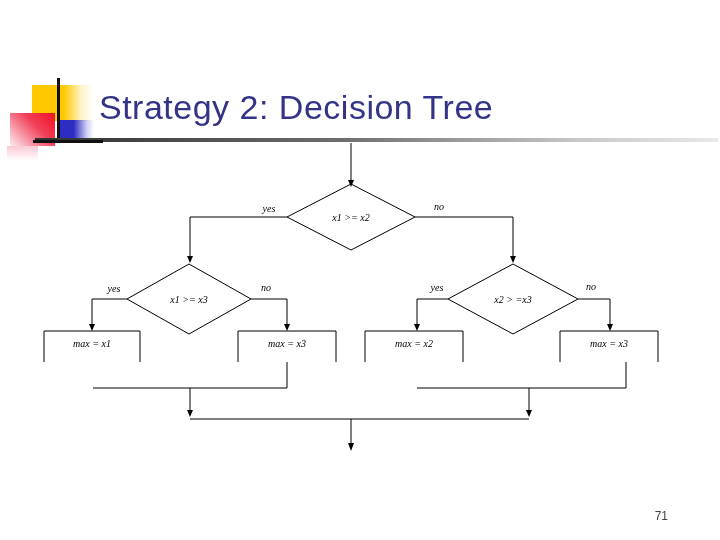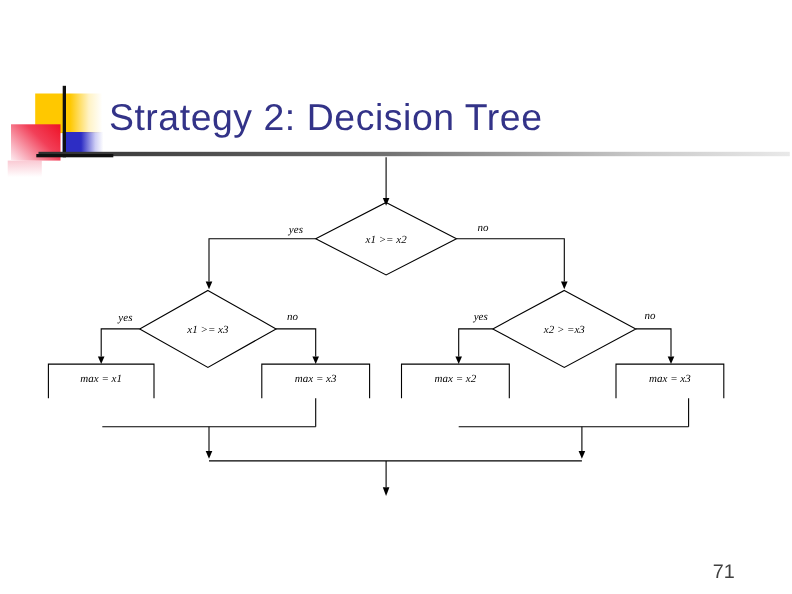--- a/index.html
+++ b/index.html
@@ -48,21 +48,21 @@
     font-family:"Liberation Serif","DejaVu Serif",serif;
     font-style:italic;font-size:10px;fill:#000;
   }
   
   .footer-text{
     position:absolute;left:297px;top:509px;z-index:6;
     font-size:13px;color:#1c1c1c;
   }
   .page-number{
     position:absolute;right:52px;top:509px;z-index:6;
-    font-size:18px;color:#404040;
+    font-size:12px;color:#404040;
   }
 </style>
 </head>
 <body>
 
 <div class="slide">
 
   <div class="deco deco-yellow"></div>
   <div class="deco deco-pink"></div>
   <div class="deco deco-red"></div>

